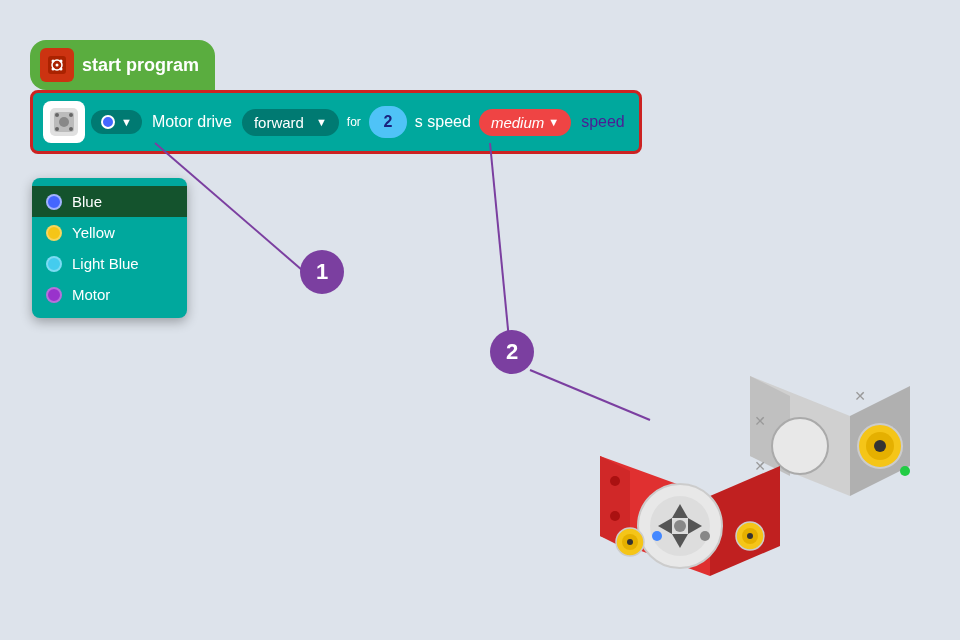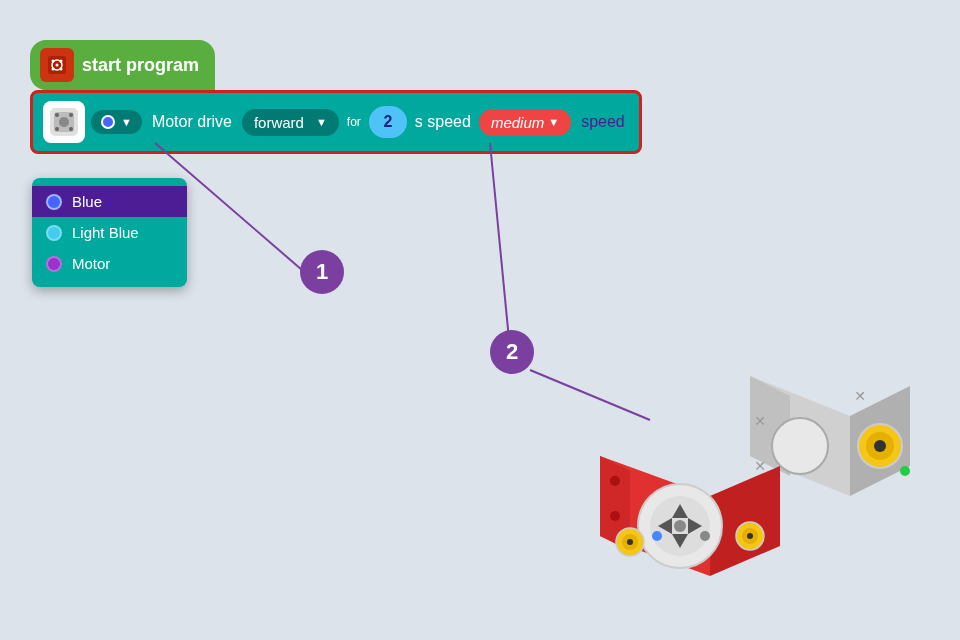--- a/index.html
+++ b/index.html
@@ -108,21 +108,21 @@
       align-items: center;
       gap: 10px;
       padding: 7px 14px;
       cursor: pointer;
       color: white;
       font-size: 15px;
       font-weight: 500;
     }
 
     .color-menu-item.active {
-      background: #4c1d95;
+      background: #14532d;
     }
 
     .menu-dot {
       width: 16px;
       height: 16px;
       border-radius: 50%;
       flex-shrink: 0;
     }
 
     .dot-blue { background: #4466ff; border: 2px solid rgba(255,255,255,0.5); }
@@ -277,20 +277,24 @@
     <span style="color:#4c1d95;font-size:16px;font-weight:500;padding:0 4px;">speed</span>
   </div>
 
   <div class="color-dropdown-menu">
 
     <div class="color-menu-item active">
       <div class="menu-dot dot-blue"></div>
       <span>Blue</span>
     </div>
 
+    <div class="color-menu-item">
+      <div class="menu-dot dot-yellow"></div>
+      <span>Yellow</span>
+    </div>
 
 
 
     <div class="color-menu-item">
       <div class="menu-dot dot-lightblue"></div>
       <span>Light Blue</span>
     </div>
 
     <div class="color-menu-item">
       <div class="menu-dot dot-purple"></div>

